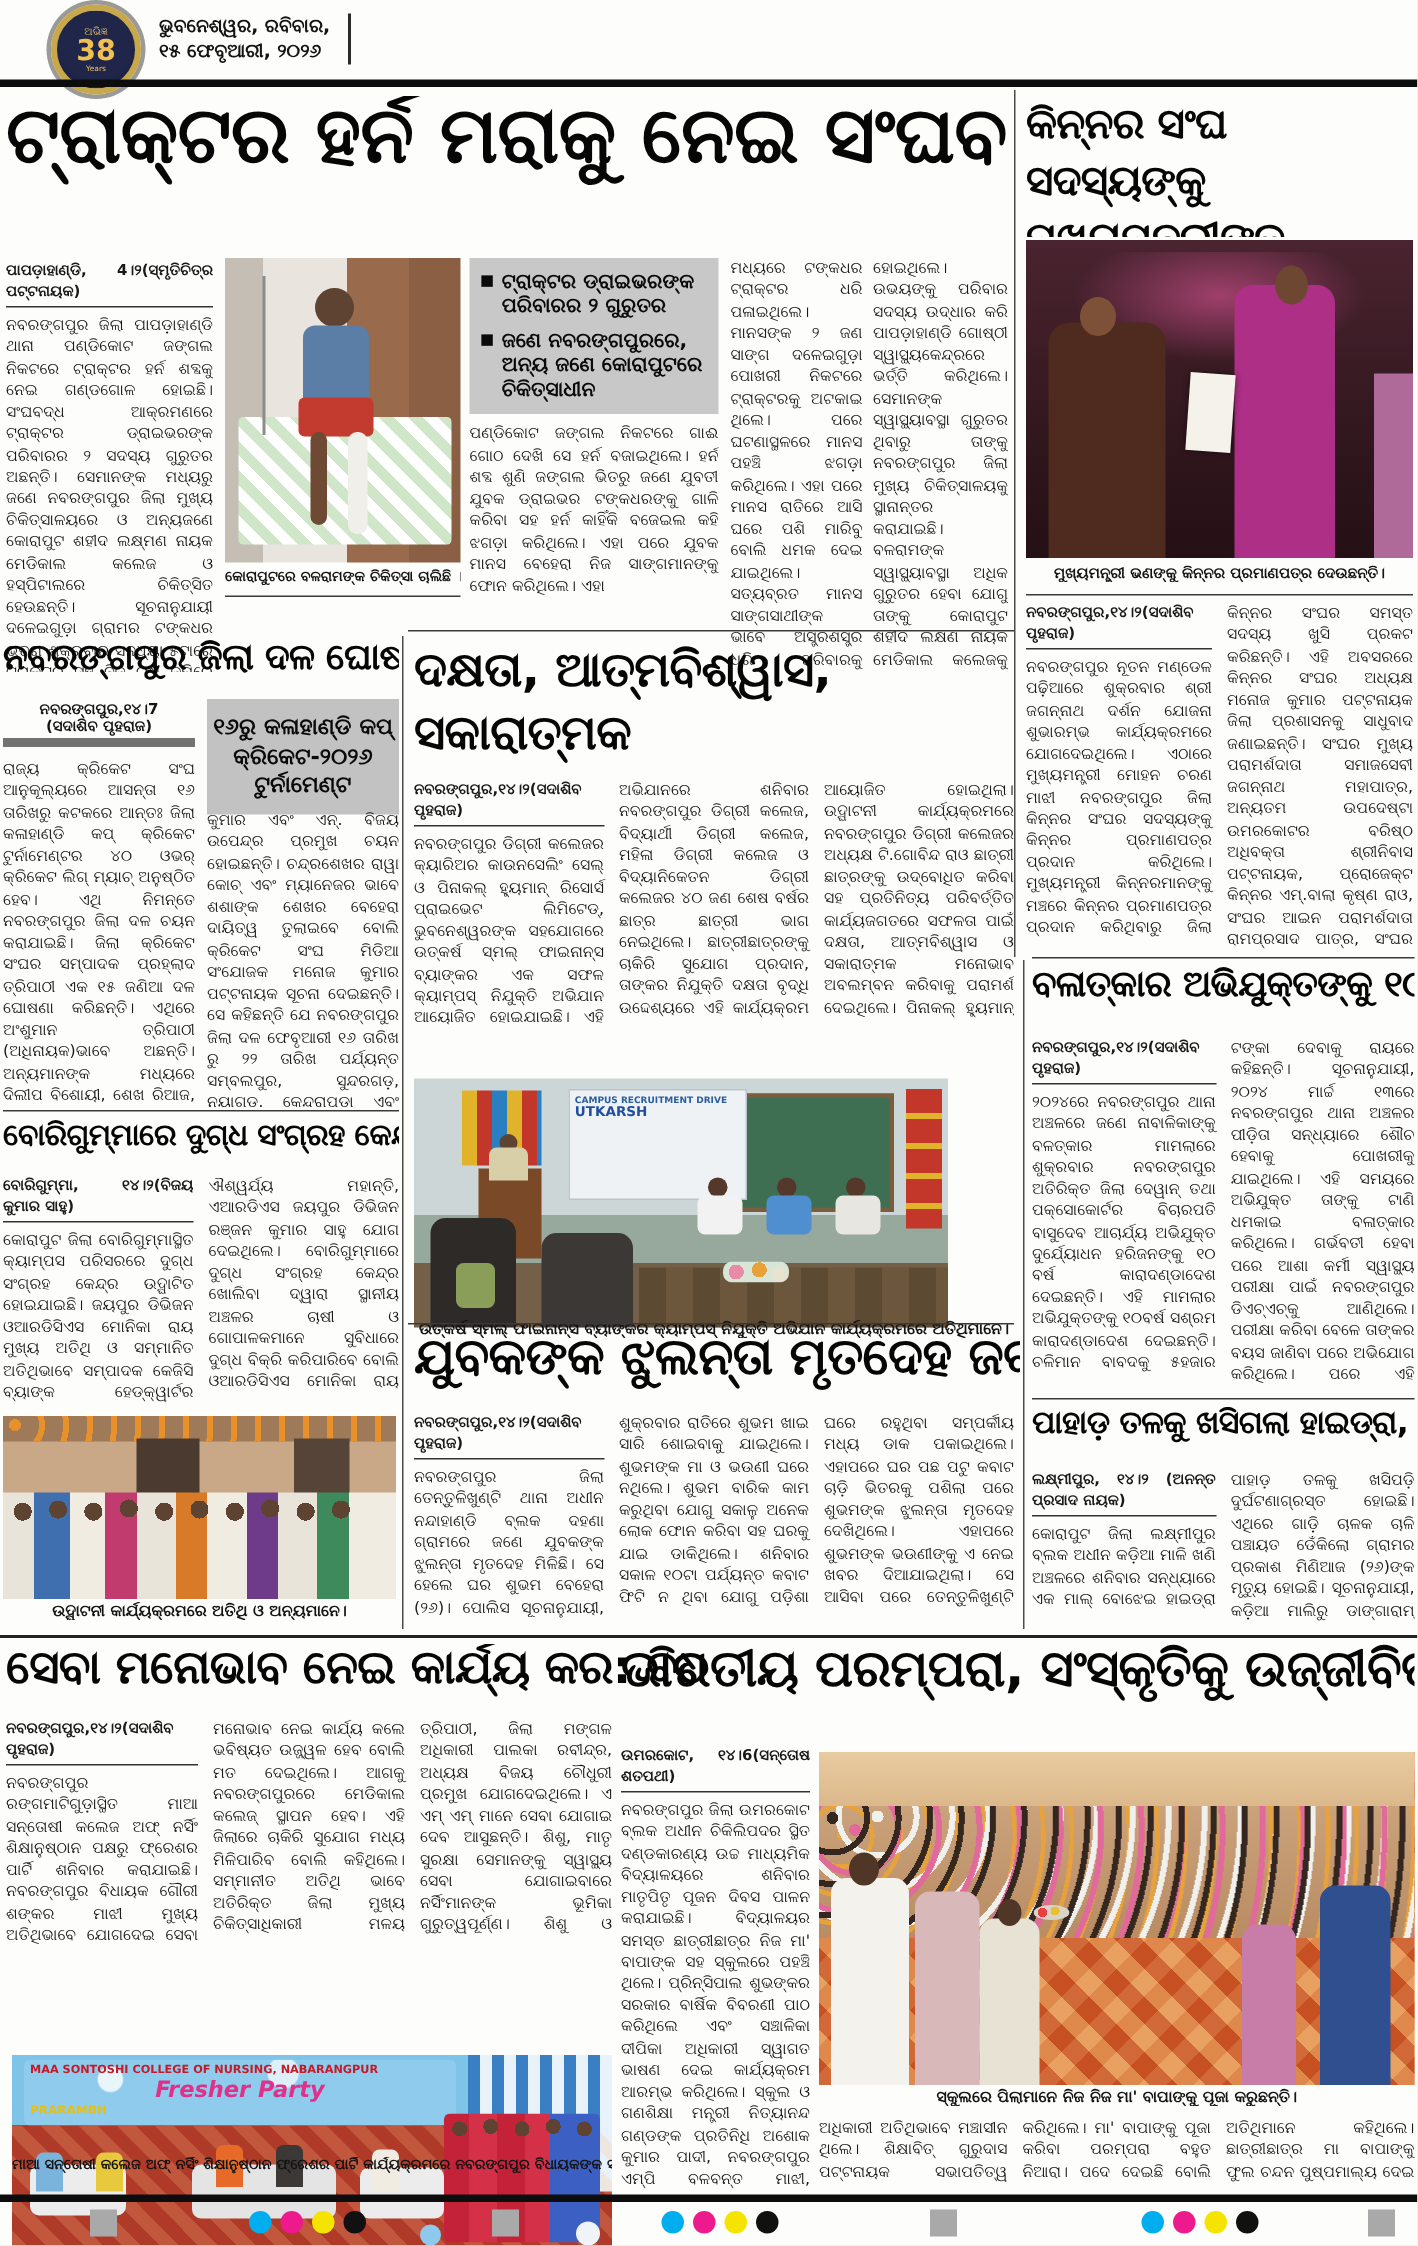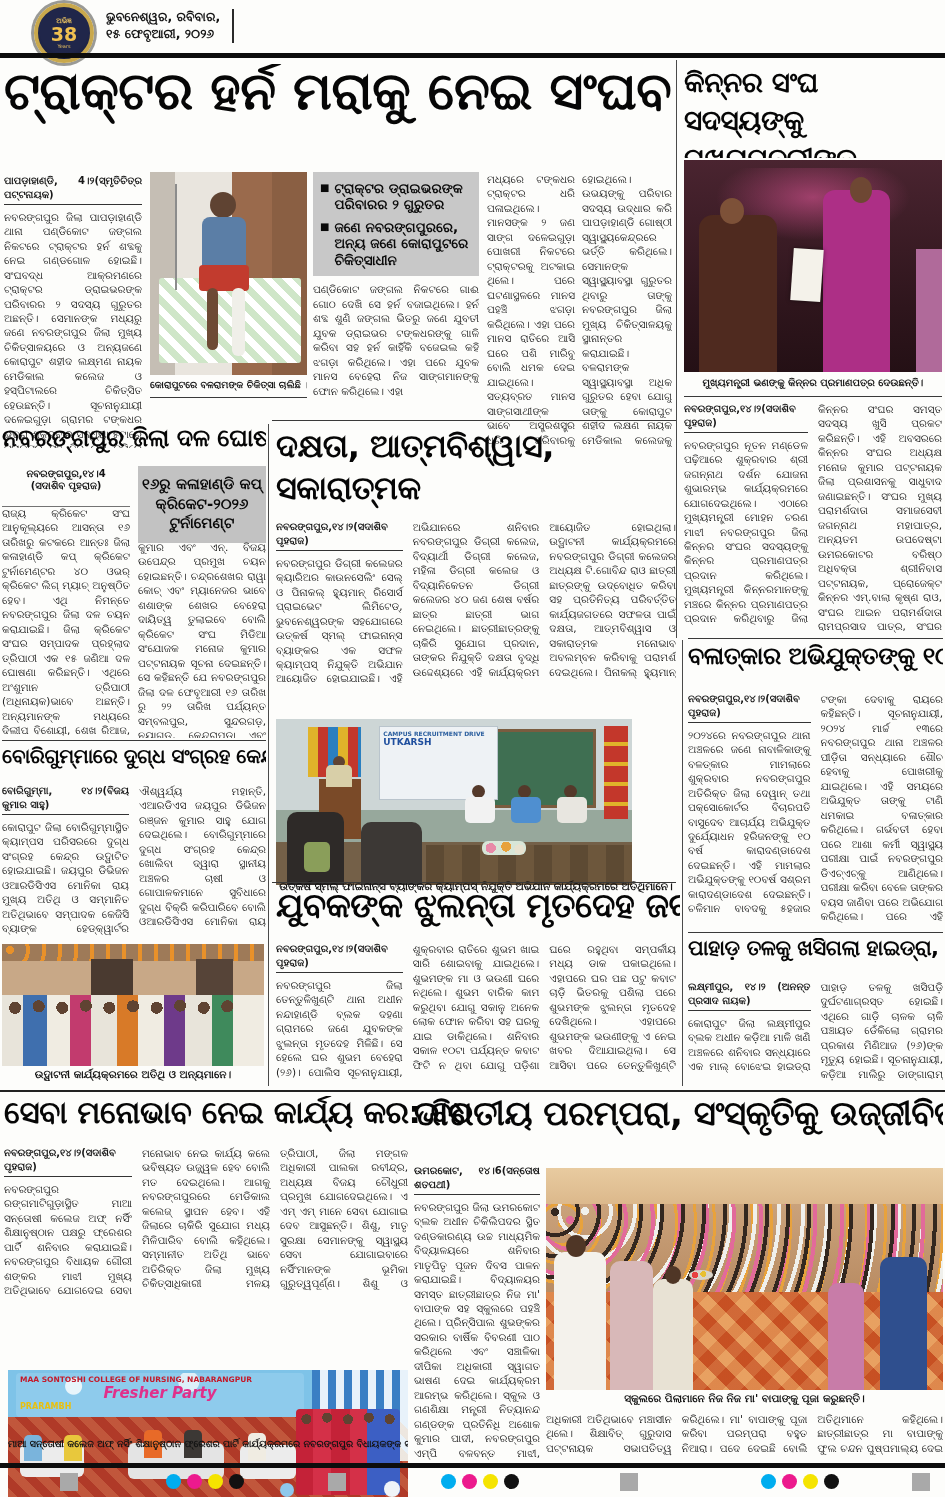--- a/index.html
+++ b/index.html
@@ -11,21 +11,21 @@
   .dl{display:inline-block;font-weight:bold;font-size:10px;border-bottom:1px solid #333;padding-bottom:2px;margin-bottom:5px;}
   .cap{font-size:10.5px;font-weight:bold;text-align:center;overflow:hidden;white-space:nowrap;}
   .vrule{position:absolute;width:1px;background:#4a4a4a;}
   .hrule{position:absolute;height:1px;background:#3a3a3a;}
   .photo{position:absolute;overflow:hidden;background:#ccc;}
   .shape{position:absolute;}
   
   #logo-ring{position:absolute;left:34px;top:3px;width:52px;height:52px;border-radius:50%;
      background:radial-gradient(circle at 50% 40%,#20264a 0 60%,#141a38 100%);
      border:4px solid #c9a84c;box-shadow:0 0 0 3px #9a9a96;display:flex;flex-direction:column;align-items:center;justify-content:center;}
-  #logo-ring .l1{font-size:7px;color:#e8c060;font-weight:bold;line-height:1;}
+  #logo-ring .l1{font-size:7px;color:#e8c060;font-weight:normal;line-height:1;}
   #logo-ring .l2{font-size:19px;color:#f0c050;font-weight:bold;line-height:1;}
   #logo-ring .l3{font-size:5px;color:#e8c060;line-height:1;}
   #mast-date{position:absolute;left:106px;top:9px;font-size:12.5px;font-weight:bold;line-height:1.35;
      border-right:2px solid #2a2a2a;padding-right:12px;}
   #mast-page{position:absolute;right:8px;top:2px;display:flex;align-items:center;gap:10px;}
   #mast-page .pn{font-size:40px;font-weight:bold;letter-spacing:-1px;}
   #mast-page .bar{width:2px;height:44px;background:#1a1a1a;}
   #mast-rule{position:absolute;left:0;top:53px;width:945px;height:5px;background:#0d0d0d;}
   
   .gbox{background:#c8c8c8;padding:8px 7px;font-size:13.5px;font-weight:bold;line-height:1.22;color:#0a0a0a;}
@@ -107,22 +107,22 @@
   <div class="abs body-txt" style="left:684px;top:402px;width:258px;height:234px;column-count:2;column-gap:10px;">
     <span class="dl">ନବରଙ୍ଗପୁର,୧୪।୨(ସଦାଶିବ ପୃହରାଜ)</span>
     <span>ନବରଙ୍ଗପୁର ନୂତନ ମଣ୍ଡେଳ ପଢ଼ିଆରେ ଶୁକ୍ରବାର ଶ୍ରୀ ଜଗନ୍ନାଥ ଦର୍ଶନ ଯୋଜନା ଶୁଭାରମ୍ଭ କାର୍ଯ୍ୟକ୍ରମରେ ଯୋଗଦେଇଥିଲେ। ଏଠାରେ ମୁଖ୍ୟମନ୍ତ୍ରୀ ମୋହନ ଚରଣ ମାଝୀ ନବରଙ୍ଗପୁର ଜିଲା କିନ୍ନର ସଂଘର ସଦସ୍ୟଙ୍କୁ କିନ୍ନର ପ୍ରମାଣପତ୍ର ପ୍ରଦାନ କରିଥିଲେ। ମୁଖ୍ୟମନ୍ତ୍ରୀ କିନ୍ନରମାନଙ୍କୁ ମଞ୍ଚରେ କିନ୍ନର ପ୍ରମାଣପତ୍ର ପ୍ରଦାନ କରିଥିବାରୁ ଜିଲା କିନ୍ନର ସଂଘର ସମସ୍ତ ସଦସ୍ୟ ଖୁସି ପ୍ରକଟ କରିଛନ୍ତି। ଏହି ଅବସରରେ କିନ୍ନର ସଂଘର ଅଧ୍ୟକ୍ଷ ମନୋଜ କୁମାର ପଟ୍ଟନାୟକ ଜିଲା ପ୍ରଶାସନକୁ ସାଧୁବାଦ ଜଣାଇଛନ୍ତି। ସଂଘର ମୁଖ୍ୟ ପରାମର୍ଶଦାତା ସମାଜସେବୀ ଜଗନ୍ନାଥ ମହାପାତ୍ର, ଅନ୍ୟତମ ଉପଦେଷ୍ଟା ଉମରକୋଟର ବରିଷ୍ଠ ଅଧିବକ୍ତା ଶ୍ରୀନିବାସ ପଟ୍ଟନାୟକ, ପ୍ରୋଜେକ୍ଟ କିନ୍ନର ଏମ୍.ବାଲା କୃଷ୍ଣ ରାଓ, ସଂଘର ଆଇନ ପରାମର୍ଶଦାତା ରାମପ୍ରସାଦ ପାତ୍ର, ସଂଘର ମହିଳା ଉପଦେଷ୍ଟା ତଥା ସାମାଜିକ କର୍ମୀ ଶର୍ମିଷ୍ଠା ଦେଓ, ଅଧ୍ୟକ୍ଷା କିଶୋରୀ ପଟ୍ଟନାୟକ, ଅଧ୍ୟାପିକା ଚନ୍ଦ୍ରିକା ସଂଯୁକ୍ତା ପଣ୍ଡା, ପ୍ରିନ୍ସିପାଲ ସ୍ୱର୍ଣ୍ଣଲତା ପଟ୍ଟନାୟକ, ଇଞ୍ଜିନିୟର ଚନ୍ଦନା ମଲ୍ଲିକ, ଅନ୍ୟତମ ଉପଦେଷ୍ଟା ସାମାଜିକ କର୍ମୀ ଗୀତାଞ୍ଜଳି ତ୍ରିପାଠୀ, ଅଧ୍ୟାପକ ଅଖିଳ ଭଟ୍ଟ, ସାମାଜିକ କର୍ମୀ ଦୁର୍ଗା ପାଢ଼ୀ, ସାମାଜିକ କର୍ମୀ ମନୋଜ ପାଢ଼ି, କିନ୍ନର ସଂଘର ସଭାପତି କାଜୋଲ ଏବଂ ସମ୍ପାଦକ ବୁଲୁ କିନ୍ନର ସମେତ ସମାଜ କଲ୍ୟାଣ ଅଧିକାରୀ ସୁଧାଂଶୁ ପାତ୍ର ପ୍ରମୁଖ ଖୁସି ପ୍ରକଟ କରିଛନ୍ତି।</span>
   </div>
 
   <div class="vrule" style="left:268px;top:424px;height:662px;"></div>
 
   <div class="abs hl" style="left:2px;top:426px;width:264px;height:36px;font-size:24px;text-align:center;white-space:nowrap;">ନବରଙ୍ଗପୁର ଜିଲା ଦଳ ଘୋଷଣା</div>
 
   <div class="abs" style="left:2px;top:468px;width:128px;text-align:center;font-weight:bold;font-size:10px;">
-    <div>ନବରଙ୍ଗପୁର,୧୪।4</div>
-    <div style="border-bottom:1px solid #737373;padding-bottom:14px;">(ସଦାଶିବ ପୃହରାଜ)</div>
+    <div>ନବରଙ୍ଗପୁର,୧୪।7</div>
+    <div style="border-bottom:6px solid #737373;padding-bottom:2px;">(ସଦାଶିବ ପୃହରାଜ)</div>
   </div>
   <div class="abs body-txt" style="left:2px;top:506px;width:128px;height:232px;">ରାଜ୍ୟ କ୍ରିକେଟ ସଂଘ ଆନୁକୂଲ୍ୟରେ ଆସନ୍ତା ୧୬ ତାରିଖରୁ କଟକରେ ଆନ୍ତଃ ଜିଲା କଳାହାଣ୍ଡି କପ୍ କ୍ରିକେଟ ଟୁର୍ନାମେଣ୍ଟର ୪୦ ଓଭର୍ କ୍ରିକେଟ ଲିଗ୍ ମ୍ୟାଚ୍ ଅନୁଷ୍ଠିତ ହେବ। ଏଥି ନିମନ୍ତେ ନବରଙ୍ଗପୁର ଜିଲା ଦଳ ଚୟନ କରାଯାଇଛି। ଜିଲା କ୍ରିକେଟ ସଂଘର ସମ୍ପାଦକ ପ୍ରହ୍ଲାଦ ତ୍ରିପାଠୀ ଏକ ୧୫ ଜଣିଆ ଦଳ ଘୋଷଣା କରିଛନ୍ତି। ଏଥିରେ ଅଂଶୁମାନ ତ୍ରିପାଠୀ (ଅଧିନାୟକ)ଭାବେ ଅଛନ୍ତି। ଅନ୍ୟମାନଙ୍କ ମଧ୍ୟରେ ଦିଲୀପ ବିଶୋୟୀ, ଶେଖ ରିଆଜ, କେ.ଆର୍ଯ୍ୟନ, ଶୁକେଶ ହୀରା, ଦିନେଶ ଶ୍ରୀବାସ୍ତବ ତାନବିର ବେଗ, ଶୁଭମ୍ ନାୟକ, ଅର୍ଜୁନ ମାଲ୍ୟା, ଦୀପକ ତିୱାରୀ, ଅଙ୍କିତ ଯାଦବ, ସୁମିତ ବାଘ, ହ୍ରତିକ ସାମ୍ୟାଲ, ଦେବରାଜ ସିଂ ରାଜପୁତ, ଏସ୍.ସାଇ</div>
 
   <div class="abs cbox" style="left:138px;top:466px;width:128px;box-sizing:border-box;">
     <div>୧୬ରୁ କଳାହାଣ୍ଡି କପ୍</div>
     <div>କ୍ରିକେଟ-୨୦୨୬ ଟୁର୍ନାମେଣ୍ଟ</div>
   </div>
   <div class="abs body-txt" style="left:138px;top:540px;width:128px;height:198px;">କୁମାର ଏବଂ ଏନ୍. ବିଜୟ ଉପେନ୍ଦ୍ର ପ୍ରମୁଖ ଚୟନ ହୋଇଛନ୍ତି। ଚନ୍ଦ୍ରଶେଖର ରାୱା କୋଚ୍ ଏବଂ ମ୍ୟାନେଜର ଭାବେ ଶଶାଙ୍କ ଶେଖର ବେହେରା ଦାୟିତ୍ୱ ତୁଲାଇବେ ବୋଲି କ୍ରିକେଟ ସଂଘ ମିଡିଆ ସଂଯୋଜକ ମନୋଜ କୁମାର ପଟ୍ଟନାୟକ ସୂଚନା ଦେଇଛନ୍ତି। ସେ କହିଛନ୍ତି ଯେ ନବରଙ୍ଗପୁର ଜିଲା ଦଳ ଫେବୃଆରୀ ୧୬ ତାରିଖ ରୁ ୨୨ ତାରିଖ ପର୍ଯ୍ୟନ୍ତ ସମ୍ବଲପୁର, ସୁନ୍ଦରଗଡ଼, ନୟାଗଡ଼, କେନ୍ଦ୍ରାପଡ଼ା ଏବଂ ଢେଙ୍କାନାଳ ସହ ଲିଗ୍ ମ୍ୟାଚ୍ ଖେଳିବେ। ଜିଲାର କ୍ରିକେଟ ସଂଘର ସମସ୍ତ ସଦସ୍ୟ ସମେତ ପ୍ରାକ୍ତନ ବରିଷ୍ଠ କ୍ରୀଡ଼ାବିତ୍‌ମାନେ ଦଳର ସଫଳତା ନିମନ୍ତେ ଶୁଭକାମନା ଜଣାଇଛନ୍ତି।</div>
 
   <div class="hrule" style="left:272px;top:420px;width:404px;"></div>

